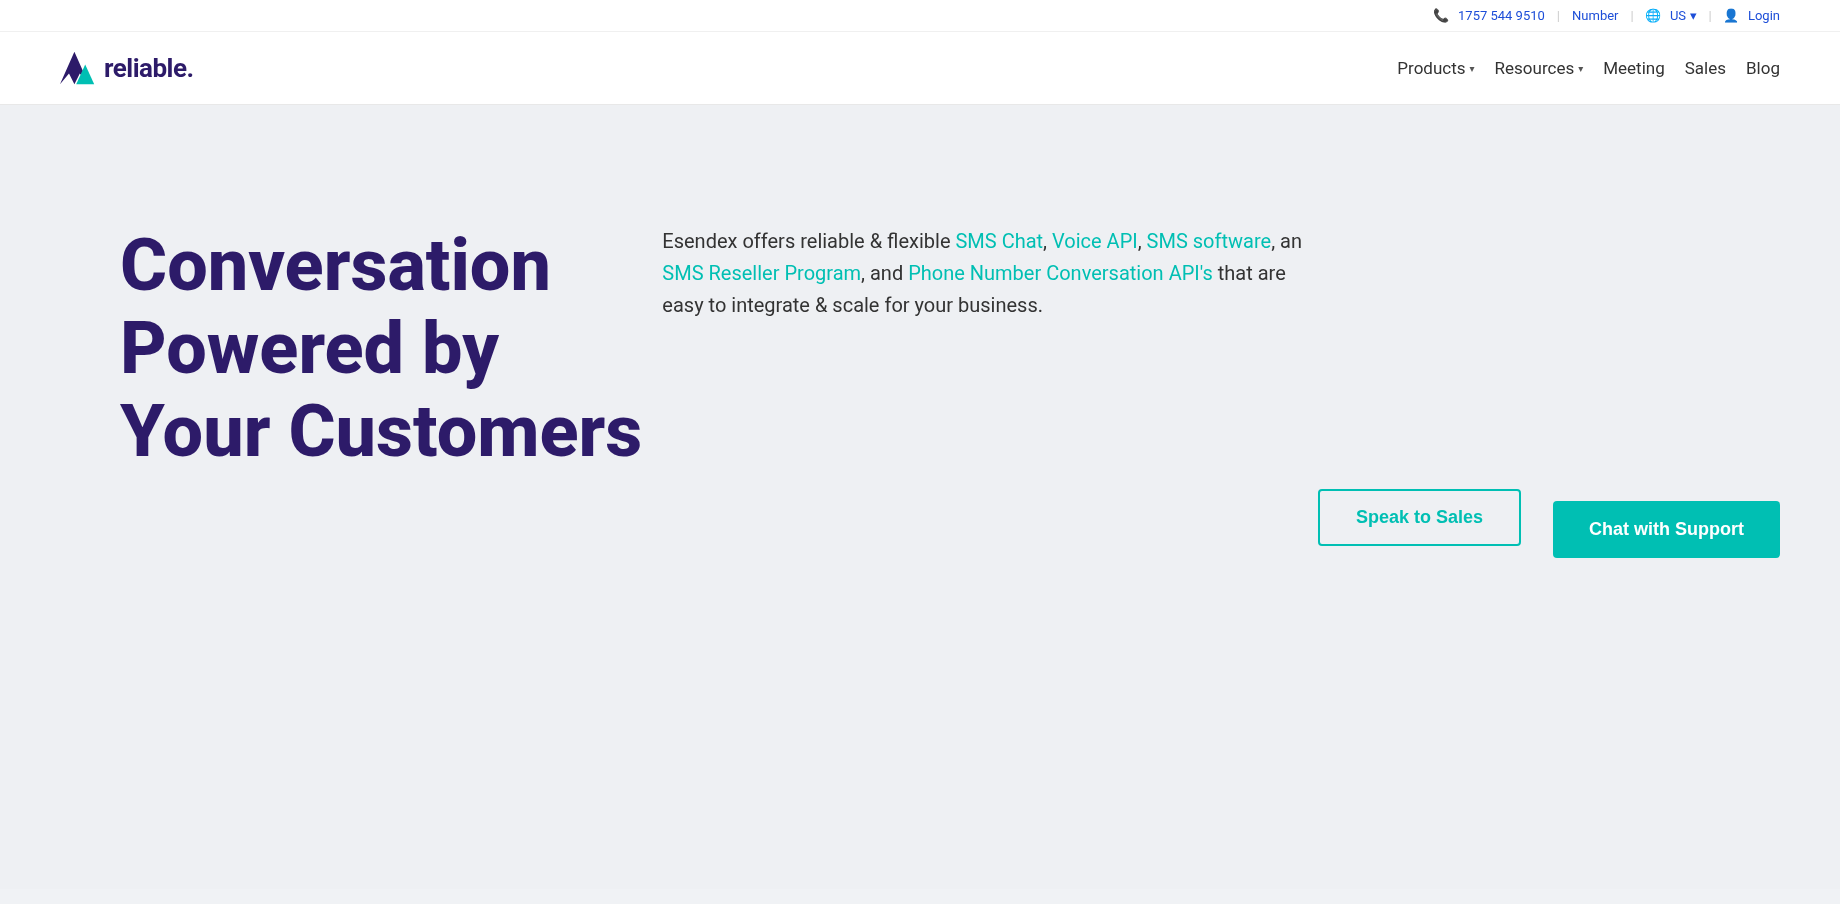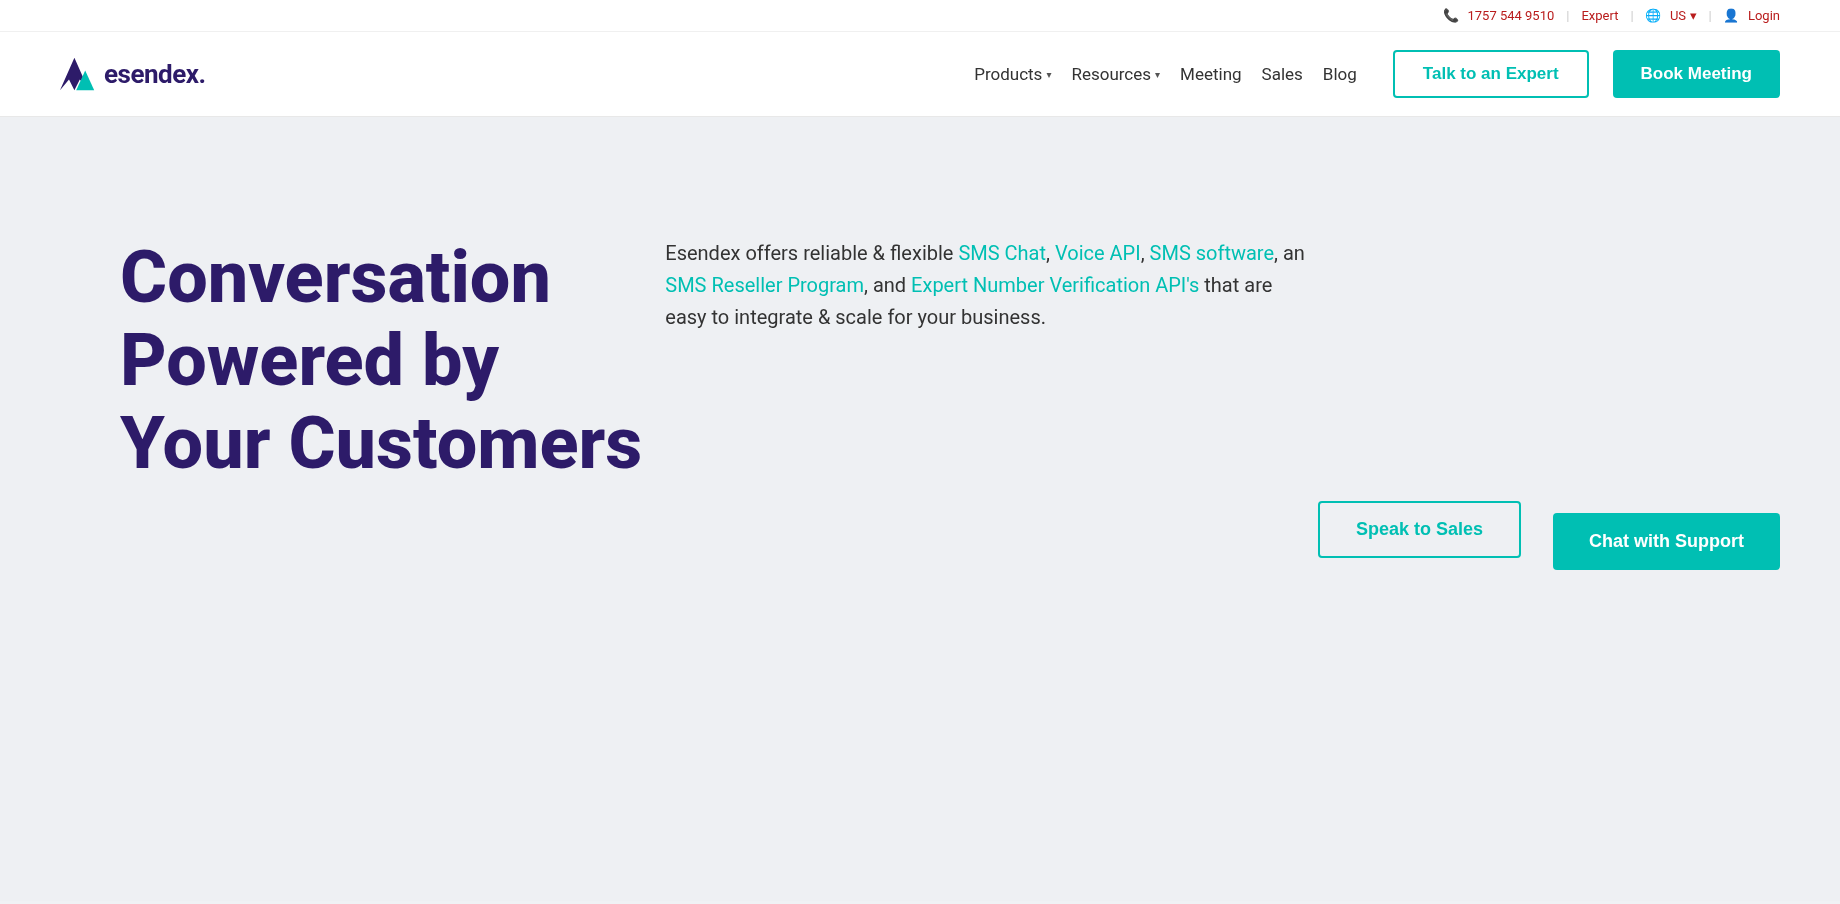--- a/index.html
+++ b/index.html
@@ -32,21 +32,21 @@
       color: #2d1b69;
       letter-spacing: -0.5px;
     }
 
     .utility-separator {
       color: #ccc;
       margin: 0 4px;
     }
 
     .utility-link {
-      color: #b91c1c;
+      color: #1d4ed8;
       text-decoration: none;
       cursor: pointer;
       display: flex;
       align-items: center;
       gap: 4px;
     }
 
     .nav-item {
       font-size: 17px;
       color: #333;
@@ -189,40 +189,40 @@
   </style>
 </head>
 <body>
 
 <div class="header-wrapper">
 
   <div class="top-bar-row">
     <span style="font-size:13px;">📞</span>
     <a class="utility-link">1757 544 9510</a>
     <span class="utility-separator">|</span>
-    <a class="utility-link">Expert</a>
+    <a class="utility-link">Number</a>
     <span class="utility-separator">|</span>
     <span style="font-size:13px;">🌐</span>
     <a class="utility-link">
       <span>US</span>
       <span>▾</span>
     </a>
     <span class="utility-separator">|</span>
     <span style="font-size:13px;">👤</span>
     <a class="utility-link">Login</a>
   </div>
 
   <div class="nav-bar-row">
 
     <div class="logo-area">
       <svg class="logo-icon" viewBox="0 0 40 36" fill="none" xmlns="http://www.w3.org/2000/svg">
         <polygon points="0,36 16,0 32,36 22,24 16,36 10,24" fill="#2d1b69"></polygon>
         <polygon points="28,36 38,14 48,36" fill="#00bfb3" transform="translate(-10, 0)"></polygon>
       </svg>
-      <span class="logo-text">esendex.</span>
+      <span class="logo-text">reliable.</span>
     </div>
 
     <div style="display:flex; align-items:center; gap: 36px;">
       <div class="nav-links">
         <a class="nav-item">
           <span>Products</span>
           <span class="chevron">▾</span>
         </a>
         <a class="nav-item">
           <span>Resources</span>
@@ -232,35 +232,31 @@
           <span>Meeting</span>
         </a>
         <a class="nav-item">
           <span>Sales</span>
         </a>
         <a class="nav-item">
           <span>Blog</span>
         </a>
       </div>
 
-      <div class="cta-buttons">
-        <button class="btn-talk-expert">Talk to an Expert</button>
-        <button class="btn-book-meeting">Book Meeting</button>
-      </div>
     </div>
   </div>
 </div>
 
 <div class="hero-section">
   <h1 class="hero-title">Conversation Powered by Your Customers</h1>
 
   <p class="hero-description">
     <span>Esendex offers reliable &amp; flexible </span><a href="#">SMS Chat</a><span>, </span>
     <a href="#">Voice API</a><span>, </span>
     <a href="#">SMS software</a><span>,</span>
-    <span> an </span><a href="#">SMS Reseller Program</a><span>, and </span><a href="#">Expert Number Verification API's</a><span> that are easy to integrate &amp; scale for your business.</span>
+    <span> an </span><a href="#">SMS Reseller Program</a><span>, and </span><a href="#">Phone Number Conversation API's</a><span> that are easy to integrate &amp; scale for your business.</span>
   </p>
 
   <div class="hero-buttons">
     <button class="btn-speak-sales">Speak to Sales</button>
     <button class="btn-chat-support">Chat with Support</button>
   </div>
 </div>
 
 </body></html>

